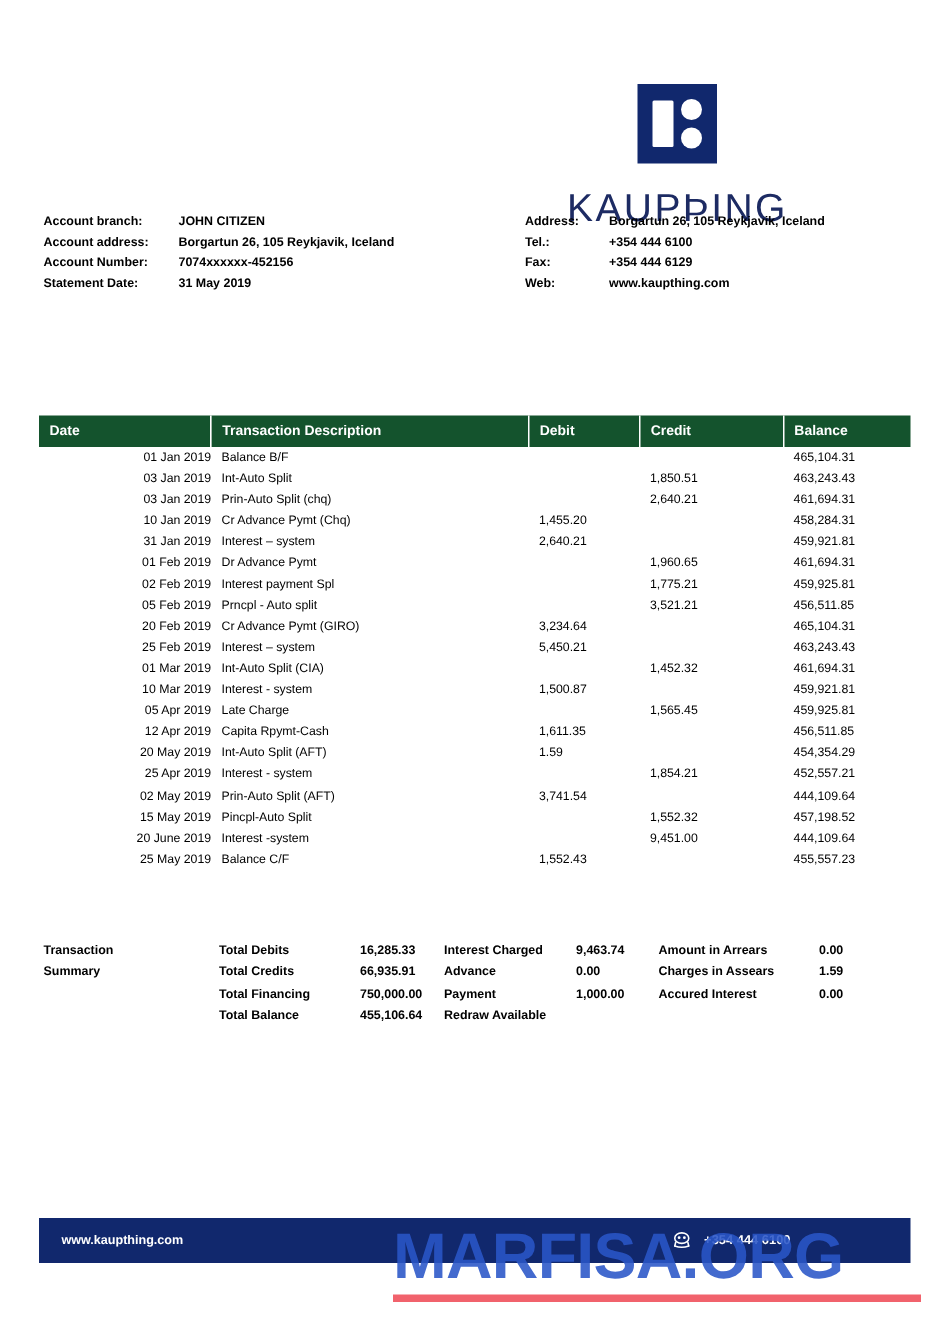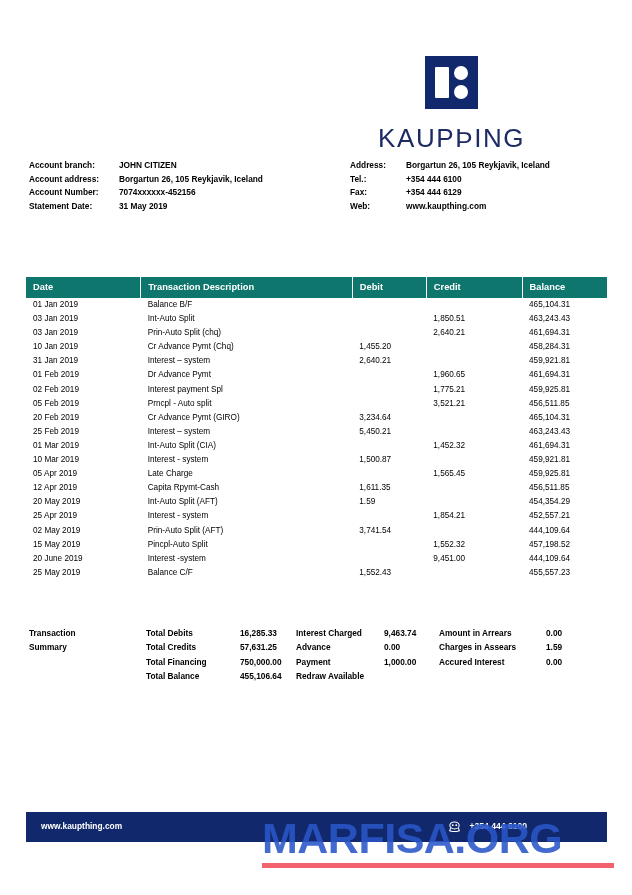--- a/index.html
+++ b/index.html
@@ -61,21 +61,21 @@
     font-weight: 400;
     letter-spacing: 1.6px;
     color: #1d2b63;
     white-space: nowrap;
     line-height: 1;
   }
 
   
   .info-block {
     position: absolute;
-    top: 159px;
+    top: 141px;
     font-size: 8.3px;
     font-weight: bold;
     color: #000000;
     line-height: 13.6px;
   }
   .info-left  { left: 29px; }
   .info-right { left: 350px; }
 
   .info-row { display: flex; }
   .info-left .info-label  { width: 90px; flex: none; }
@@ -86,40 +86,40 @@
   .txn-table {
     position: absolute;
     left: 26px;
     top: 277px;
     width: 581px;
     border-collapse: collapse;
     font-size: 8.2px;
     color: #000000;
   }
   .txn-table thead th {
-    background: #0f766e;
+    background: #14532d;
     color: #ffffff;
     font-size: 9.3px;
     font-weight: bold;
     text-align: left;
     padding: 3px 0 5px 7px;
     height: 21px;
     border-right: 1.3px solid #ffffff;
   }
   .txn-table thead th:last-child { border-right: none; }
 
   .txn-table tbody td {
     padding: 0 0 0 7px;
     height: 14.1px;
     line-height: 14.1px;
     white-space: nowrap;
     vertical-align: middle;
   }
 
-  .col-date    { width: 118px; }
+  .col-date    { width: 118px; text-align: right; }
   .col-desc    { width: 218px; }
   .col-debit   { width: 76px; }
   .col-credit  { width: 99px; }
   .col-balance { width: 87px; }
 
   
   .summary {
     position: absolute;
     left: 29px;
     top: 626px;
@@ -409,21 +409,21 @@
       <div>Transaction</div>
       <div>Total Debits</div>
       <div>16,285.33</div>
       <div>Interest Charged</div>
       <div>9,463.74</div>
       <div>Amount in Arrears</div>
       <div>0.00</div>
 
       <div>Summary</div>
       <div>Total Credits</div>
-      <div>57,631.25</div>
+      <div>66,935.91</div>
       <div>Advance</div>
       <div>0.00</div>
       <div>Charges in Assears</div>
       <div>1.59</div>
 
       <div></div>
       <div>Total Financing</div>
       <div>750,000.00</div>
       <div>Payment</div>
       <div>1,000.00</div>

